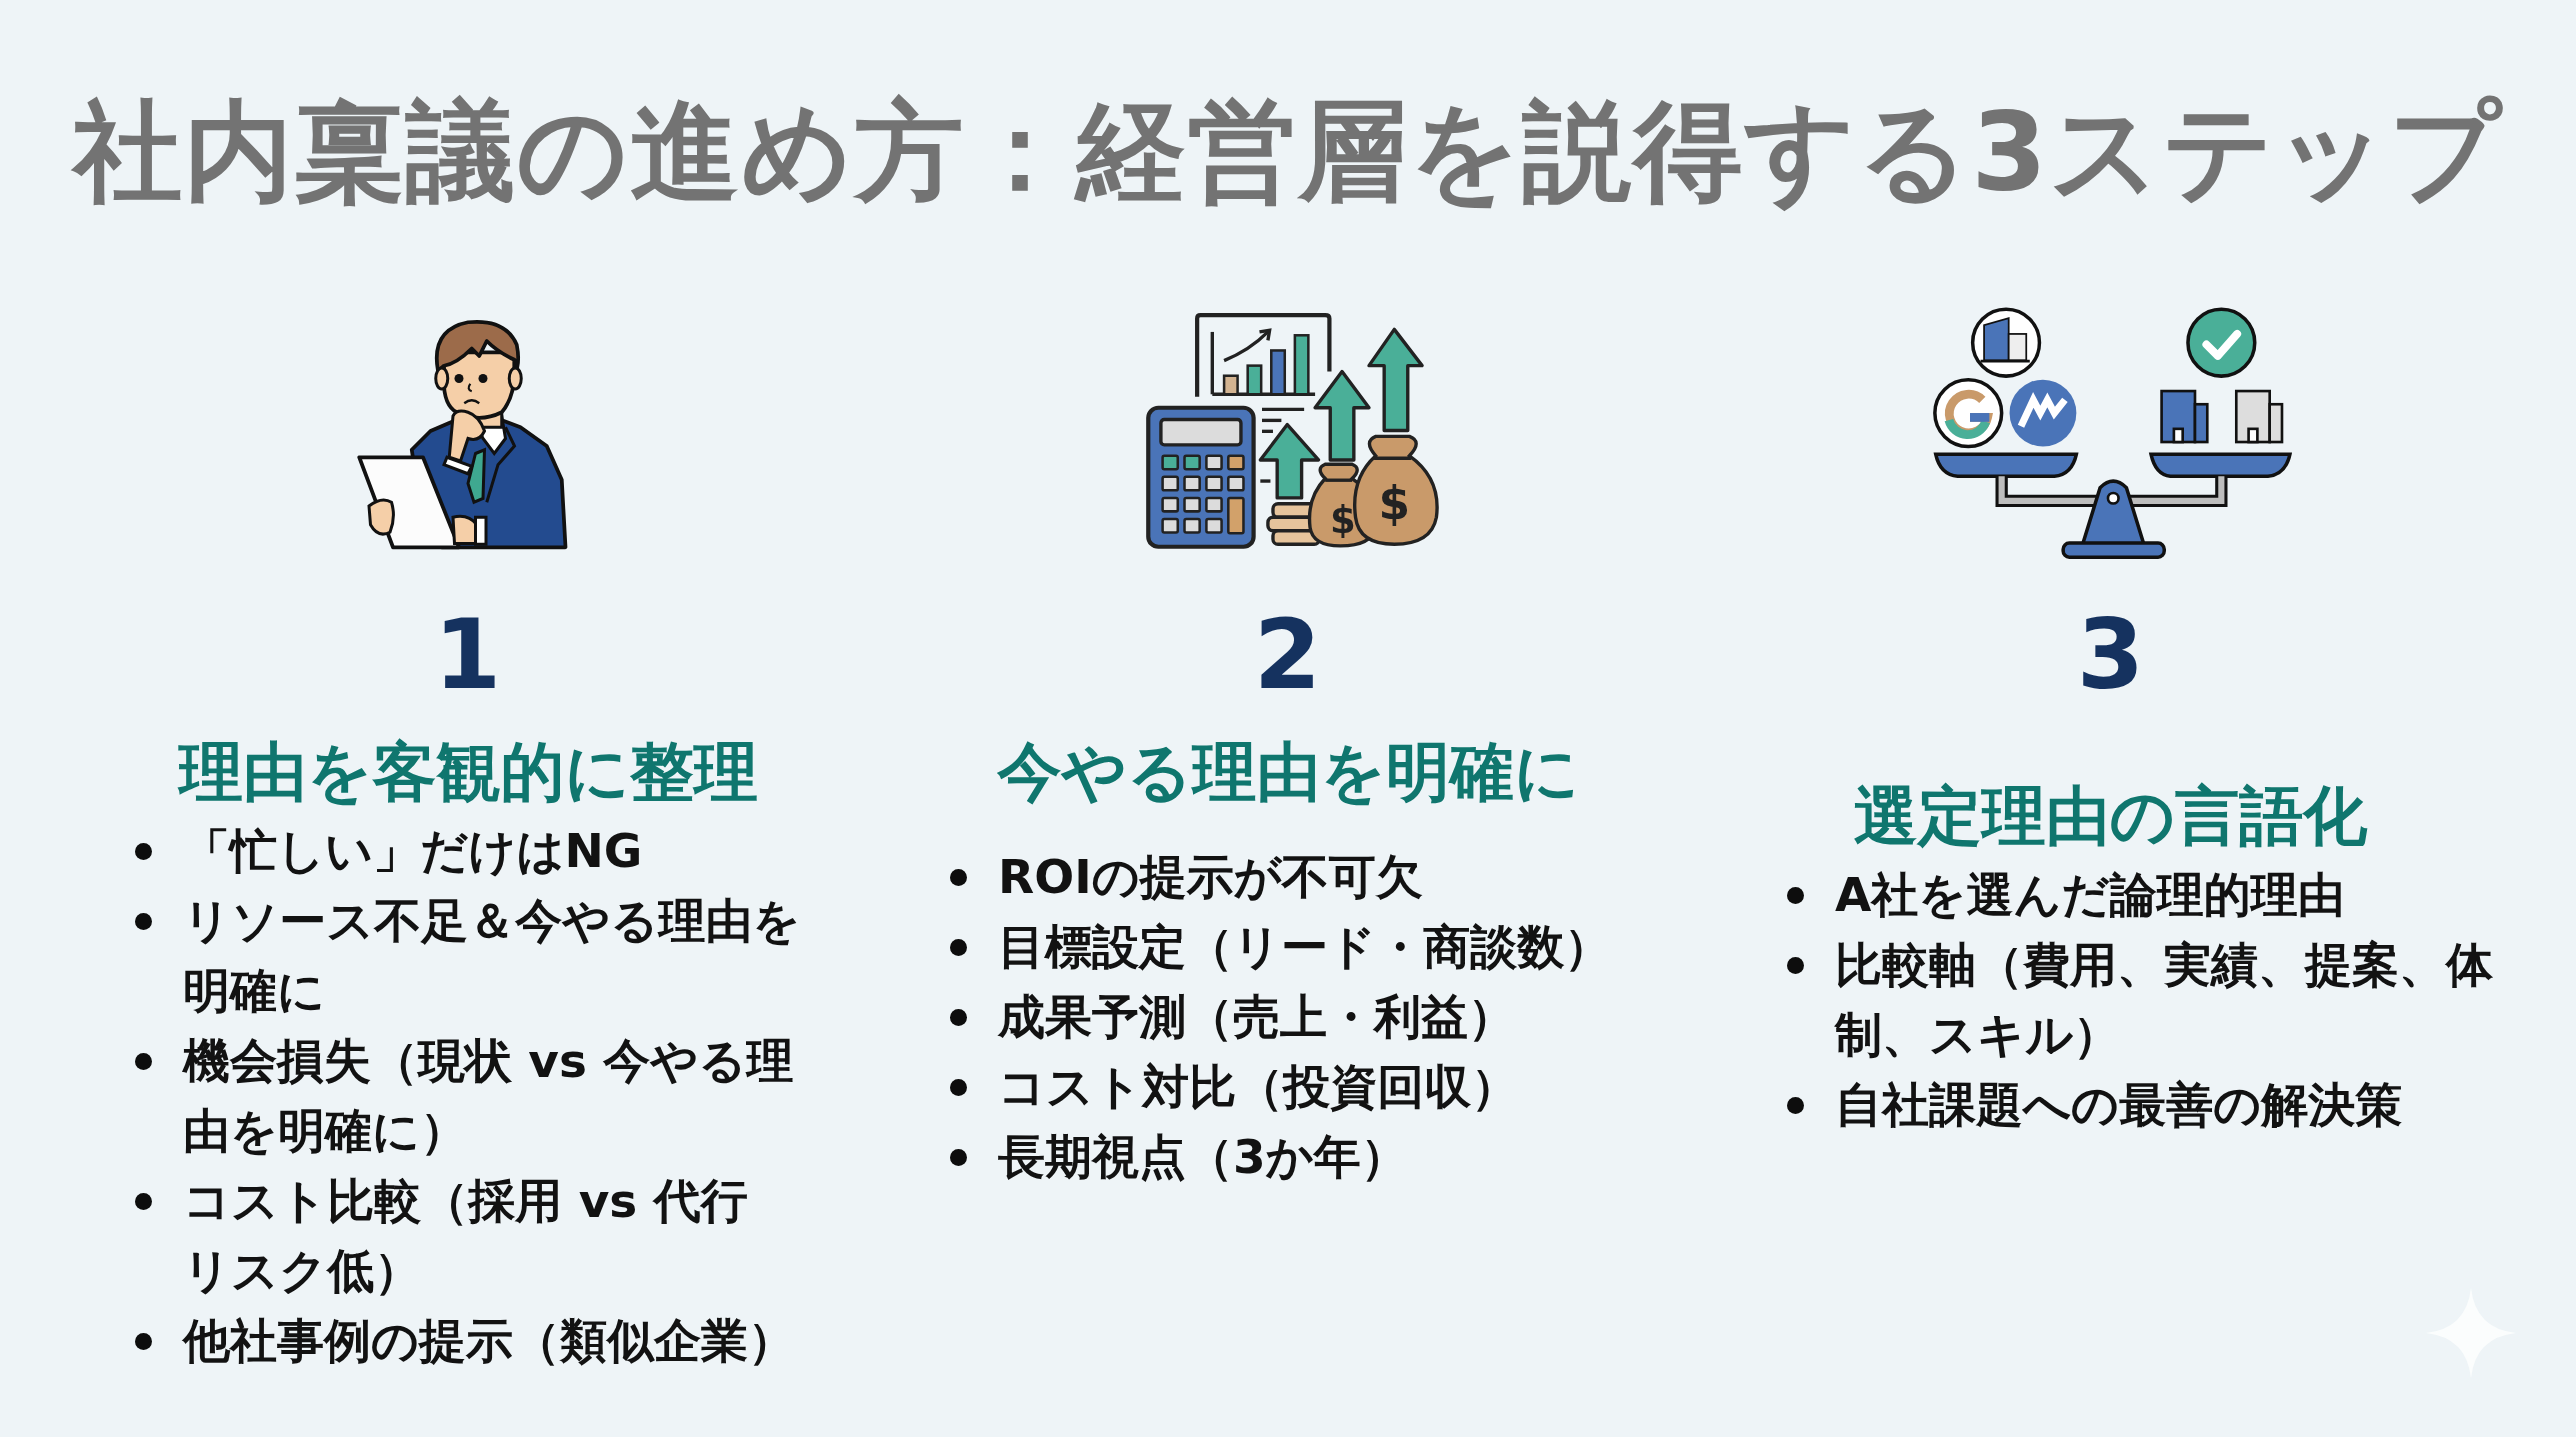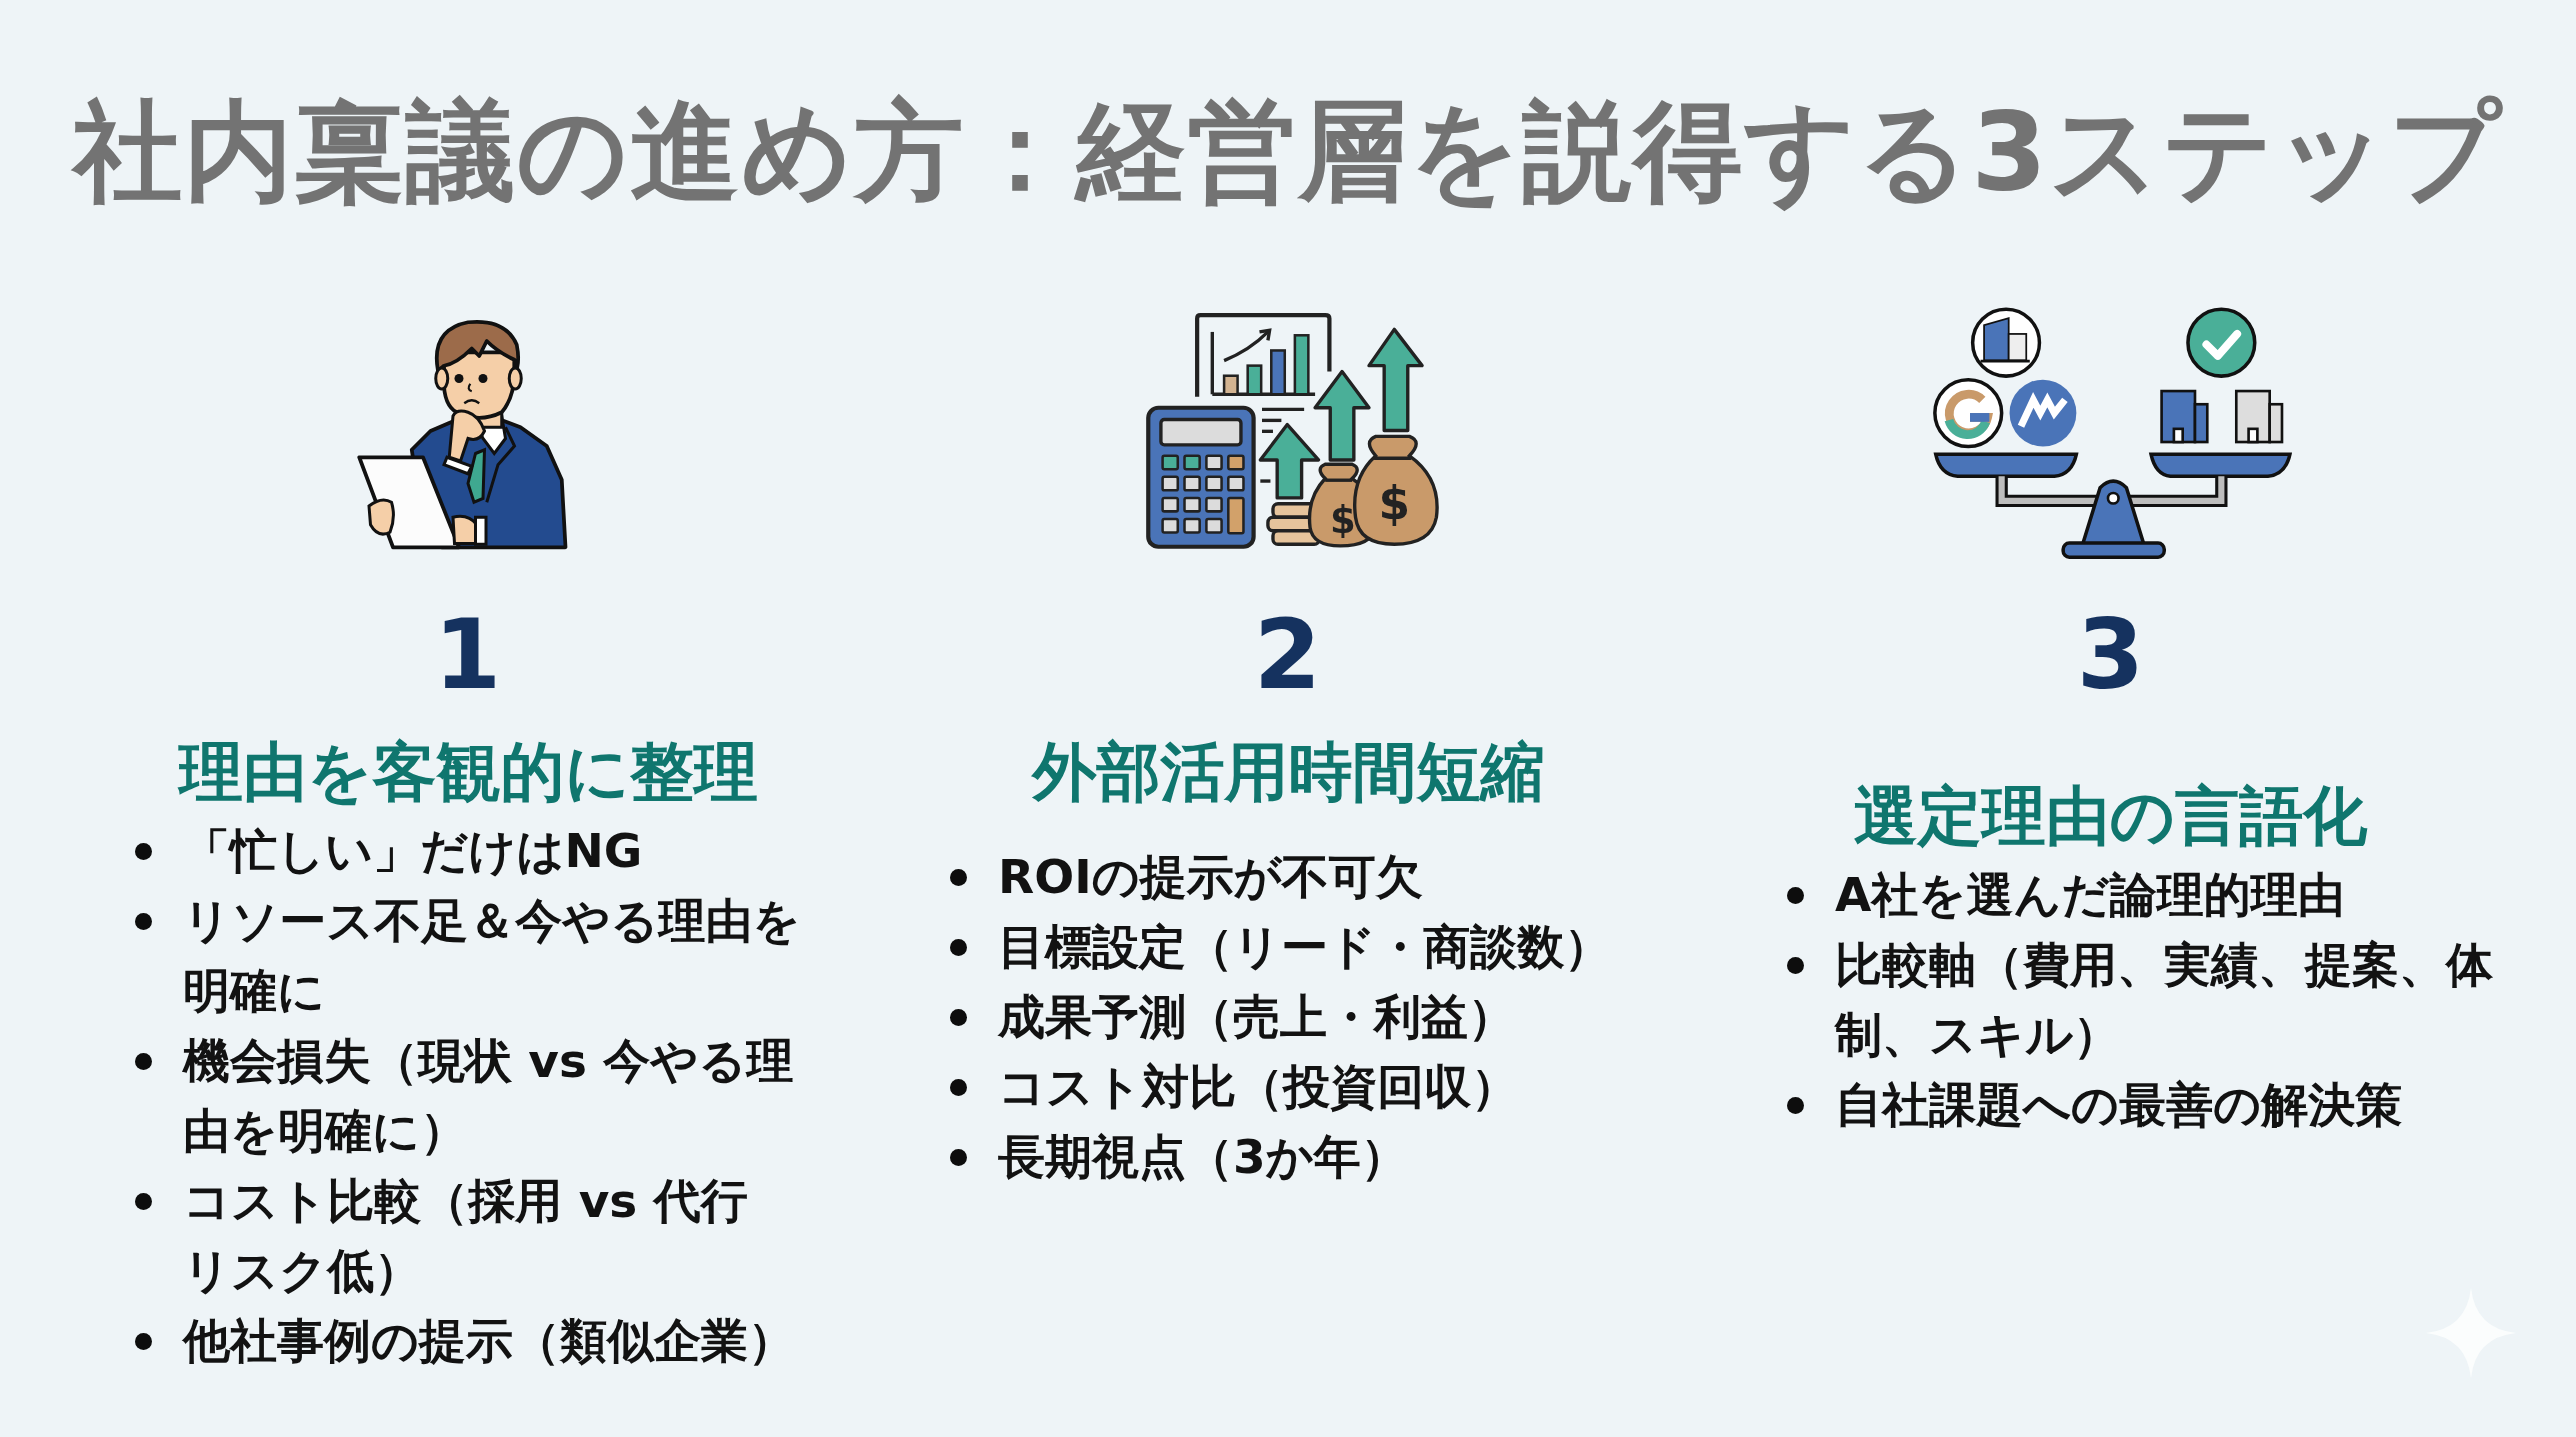--- a/index.html
+++ b/index.html
@@ -195,21 +195,21 @@
     <path d="M240 222 Q228 210 240 205 L272 205 Q284 210 272 222 Q305 245 300 280 Q295 302 258 302 Q225 302 222 280 Q218 245 240 222 Z" fill="#c99a6a" stroke="#222" stroke-width="4"></path>
     <line x1="240" y1="224" x2="272" y2="224" stroke="#222" stroke-width="4"></line>
     <text x="261" y="287" text-anchor="middle" font-size="44" font-weight="bold" fill="#222" font-family="DejaVu Sans, sans-serif">$</text>
 
     <path d="M300 195 Q285 178 300 172 L340 172 Q356 178 340 195 Q378 222 372 268 Q366 300 322 300 Q280 300 276 268 Q270 222 300 195 Z" fill="#c99a6a" stroke="#222" stroke-width="4"></path>
     <line x1="298" y1="198" x2="342" y2="198" stroke="#222" stroke-width="4"></line>
     <text x="322" y="270" text-anchor="middle" font-size="54" font-weight="bold" fill="#222" font-family="DejaVu Sans, sans-serif">$</text>
   </svg>
 
   <div class="step-number" style="left:1194px;">2</div>
-  <div class="step-heading" style="left:914px;width:749px;">外部活用時間短縮</div>
+  <div class="step-heading" style="left:914px;width:749px;">今やる理由を明確に</div>
   <ul class="bullets" style="left:944px;top:842px;width:749px;">
     <li>ROIの提示が不可欠</li>
     <li>目標設定（リード・商談数）</li>
     <li>成果予測（売上・利益）</li>
     <li>コスト対比（投資回収）</li>
     <li>長期視点（3か年）</li>
   </ul>
 </div>
 
 <div>

